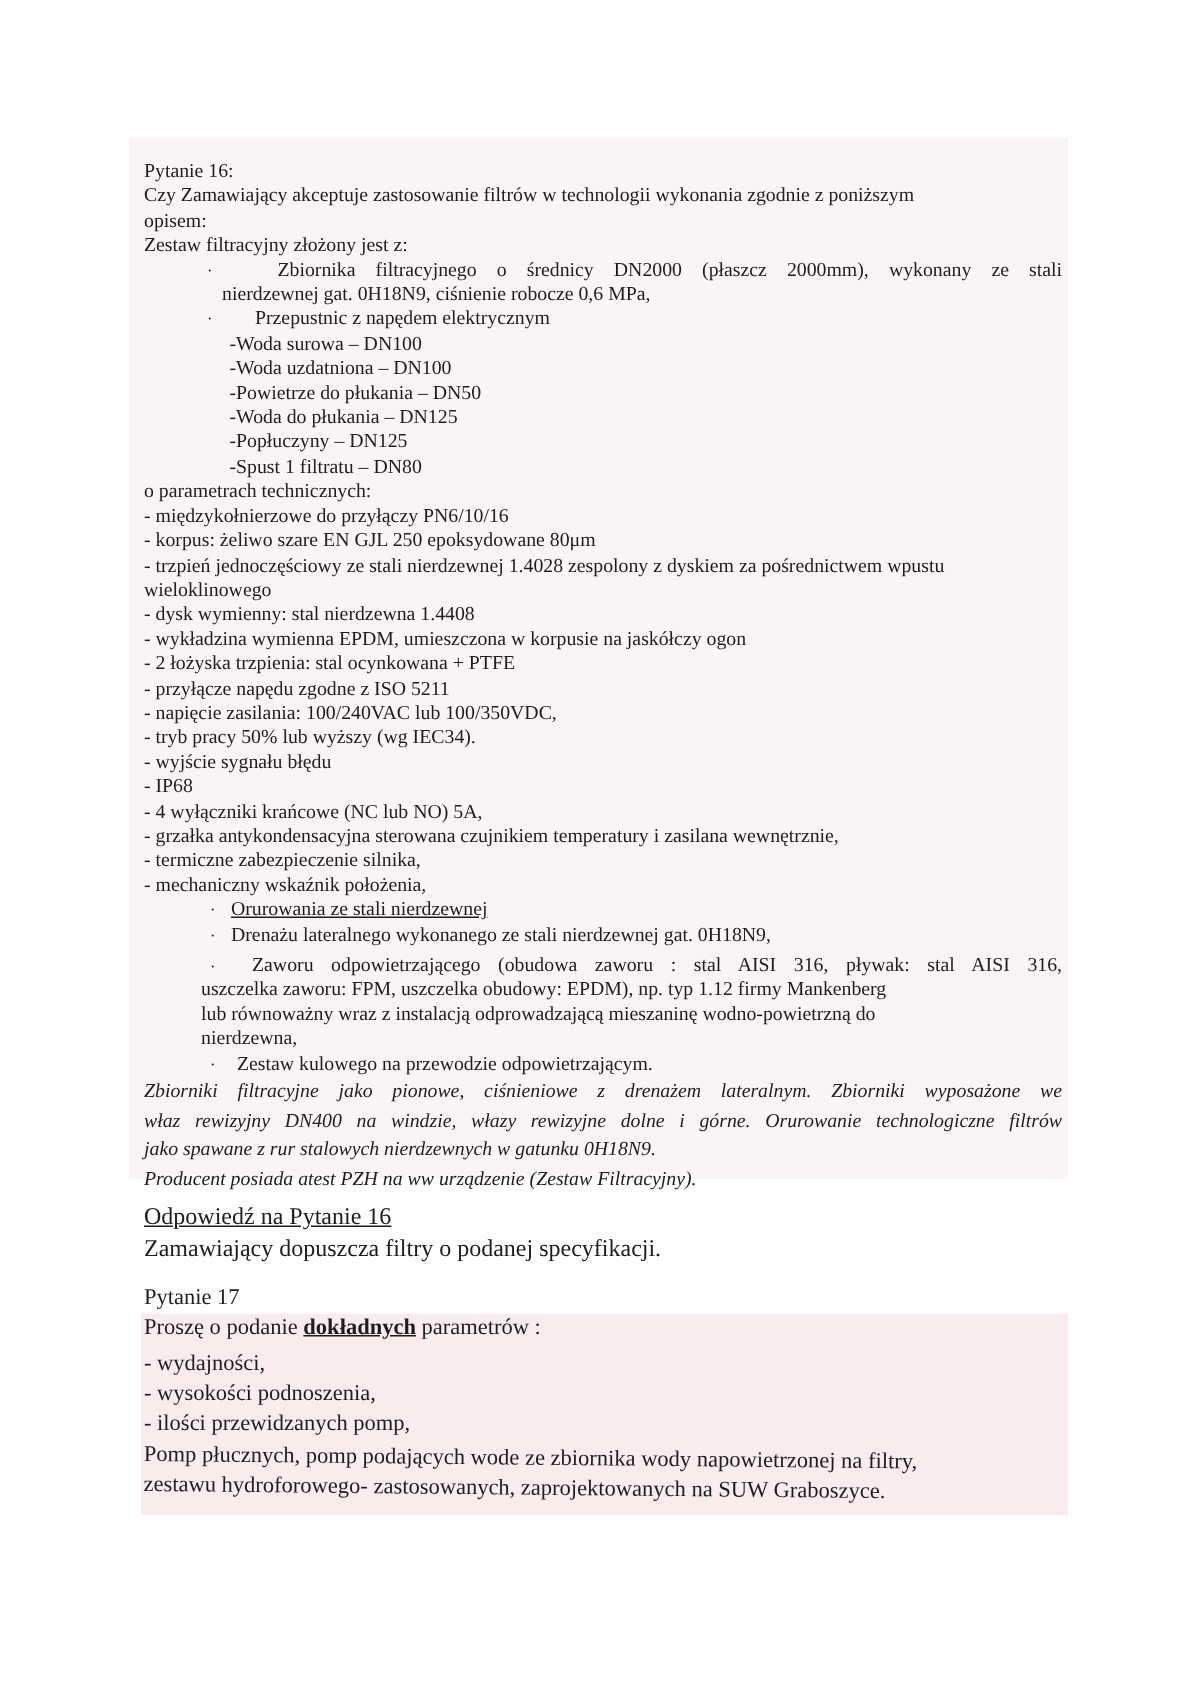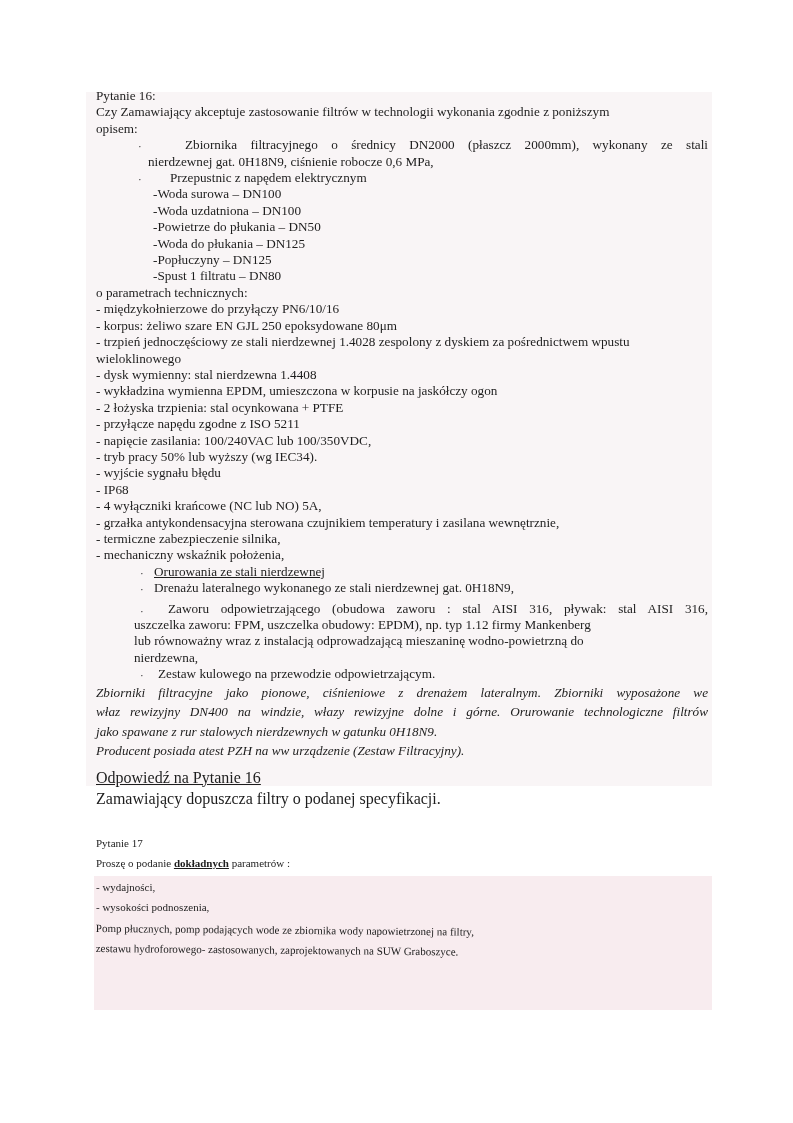--- a/index.html
+++ b/index.html
@@ -4,56 +4,57 @@
 <style>
   html,body{margin:0;padding:0;}
   body{
     width:793px;height:1123px;background:#ffffff;position:relative;overflow:hidden;
     font-family:"Liberation Serif","DejaVu Serif",serif;color:#1d1d1d;
     -webkit-font-smoothing:antialiased;
   }
   .scan-tint{position:absolute;pointer-events:none;}
   #tint-main{left:86px;top:92px;width:626px;height:694px;background:rgba(238,226,229,0.35);}
   #tint-q17{left:94px;top:876px;width:618px;height:134px;background:rgba(243,224,229,0.6);}
-  .content{position:absolute;left:96px;top:88px;width:614px;}
+  .content{position:absolute;left:96px;top:106px;width:614px;}
   .sec1{font-size:13.2px;line-height:16.4px;}
   .line{position:relative;white-space:nowrap;}
   .wrapline{position:relative;}
   .jl{white-space:normal;text-align:justify;text-align-last:justify;}
   .bdot{position:absolute;font-size:11px;top:1px;}
   .b1l1{margin-left:89px;width:523px;}
   .b1l2{margin-left:52px;}
   .b2{margin-left:74px;}
   .dn{margin-left:57px;}
   .sb{margin-left:58px;}
   .sb3l1{margin-left:72px;width:540px;}
   .sb3c{margin-left:38px;}
   .sb4{margin-left:62px;}
   .closing{line-height:19.5px;font-style:italic;}
   .closing .jl{width:612px;}
   .sec2{margin-top:6px;font-size:16px;line-height:21px;}
   .underl{text-decoration:underline;}
-  .sec3{margin-top:24px;font-size:11px;line-height:20px;}
+  .sec3{margin-top:12px;font-size:15px;line-height:20px;}
   .sec3-items{margin-top:4px;}
   .q17-closing{transform:rotate(0.55deg);transform-origin:0 0;margin-top:1px;}
   .boldu{font-weight:bold;text-decoration:underline;}
   .gap4{margin-top:4px;}
 </style>
 </head>
 <body>
 
 <div class="scan-tint" id="tint-main"></div>
 <div class="scan-tint" id="tint-q17"></div>
 
 <div class="content">
 
   <div class="sec1">
     <div class="line">Pytanie 16:</div>
     <div class="line">Czy Zamawiający akceptuje zastosowanie filtrów w technologii wykonania zgodnie z poniższym</div>
     <div class="line">opisem:</div>
+    <div class="line">Zestaw filtracyjny złożony jest z:</div>
 
     <div class="wrapline">
       <span class="bdot" style="left:42px;">·</span>
       <div class="wrapline jl b1l1">Zbiornika filtracyjnego o średnicy DN2000 (płaszcz 2000mm), wykonany ze stali</div>
       <div class="line b1l2">nierdzewnej gat. 0H18N9, ciśnienie robocze 0,6 MPa,</div>
     </div>
 
     <div class="line">
       <span class="bdot" style="left:42px;">·</span>
       <span class="b2" style="display:inline-block;">Przepustnic z napędem elektrycznym</span>
@@ -118,20 +119,21 @@
     <div class="line underl">Odpowiedź na Pytanie 16</div>
     <div class="line">Zamawiający dopuszcza filtry o podanej specyfikacji.</div>
   </div>
 
   <div class="sec3">
     <div class="line">Pytanie 17</div>
     <div class="line"><span>Proszę o podanie </span><span class="boldu">dokładnych</span><span> parametrów :</span></div>
     <div class="sec3-items">
       <div class="line">- wydajności,</div>
       <div class="line">- wysokości podnoszenia,</div>
+      <div class="line">- ilości przewidzanych pomp,</div>
     </div>
     <div class="q17-closing">
       <div class="line">Pomp płucznych, pomp podających wode ze zbiornika wody napowietrzonej na filtry,</div>
       <div class="line">zestawu hydroforowego- zastosowanych, zaprojektowanych na SUW Graboszyce.</div>
     </div>
   </div>
 
 </div>
 
 </body></html>

